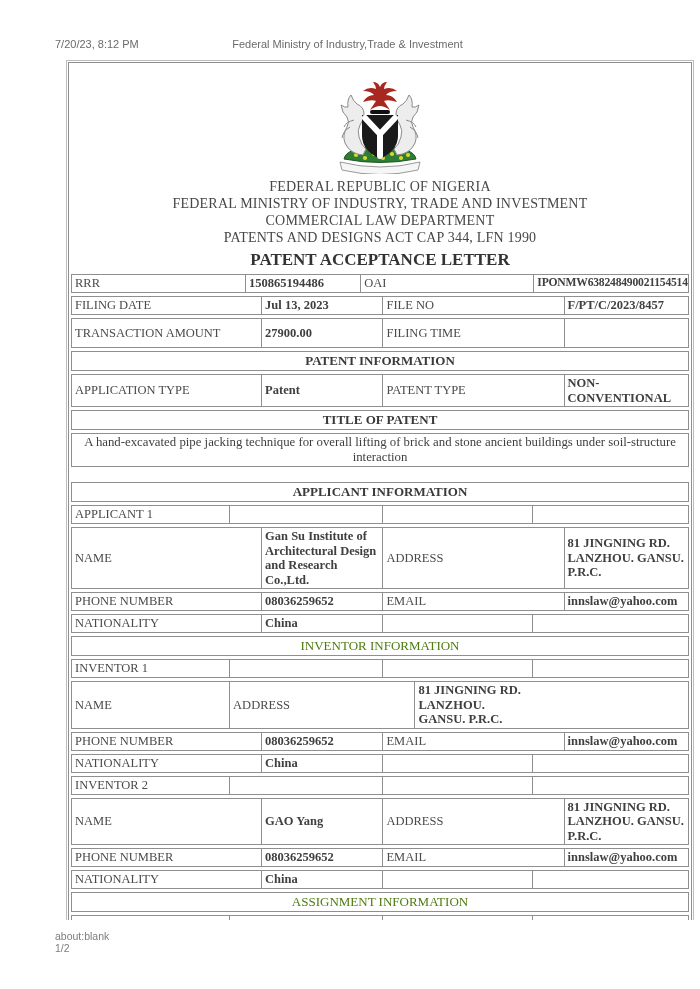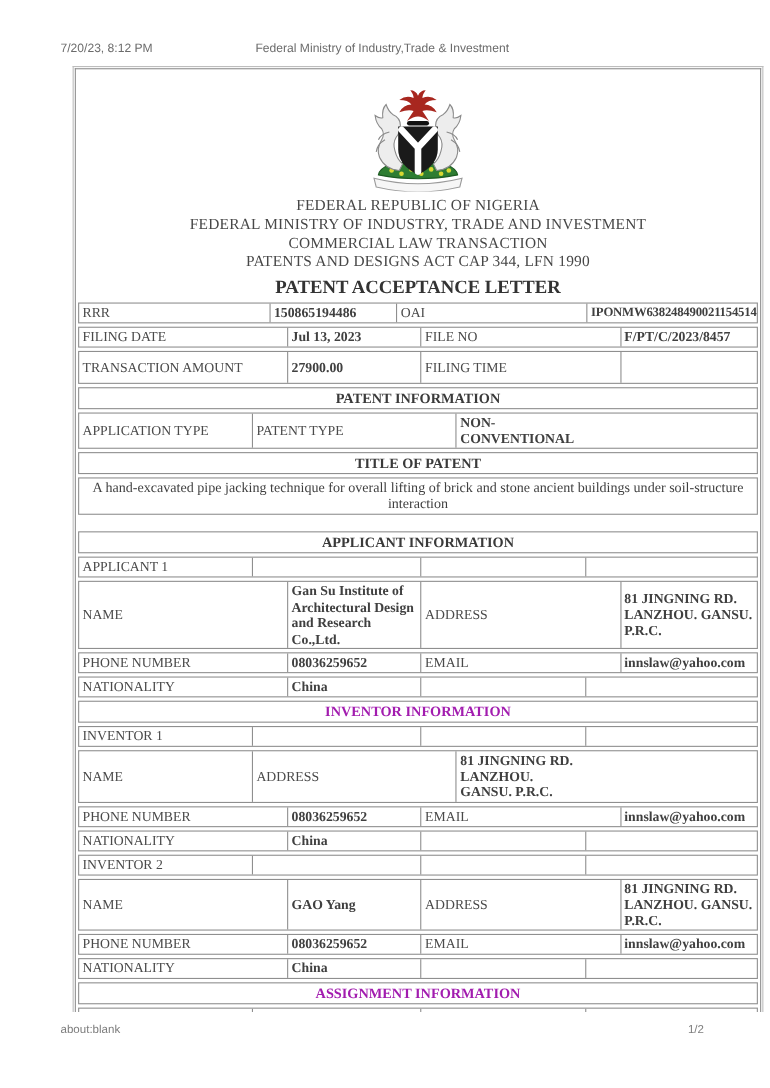--- a/index.html
+++ b/index.html
@@ -6,21 +6,21 @@
   html,body { background:#ffffff; }
   body {
     width:700px; height:989px; position:relative; overflow:hidden;
     font-family:"Liberation Serif", serif; color:#3c3c3c;
   }
   
   .chrome { position:absolute; left:55px; right:60px;
     font-family:"Liberation Sans", sans-serif; font-size:11px; color:#6b6b6b; }
   .chrome-header { top:38px; }
   .chrome-header .center { position:absolute; left:0; right:0; text-align:center; }
-  .chrome-footer { top:930px; display:flex; justify-content:space-between; color:#7d7d7d; font-size:10.5px; }
+  .chrome-footer { top:930px; display:flex; justify-content:space-between; color:#7d7d7d; font-size:10.5px;flex-direction:column; }
 
   
   .frame { position:absolute; top:60px; left:66px; width:628px; height:860px;
     border:1px solid #bdbdbd; border-bottom:none; padding:1px 1px 0 1px; }
   .frame-inner { width:100%; height:100%; border:1px solid #8f8f8f; border-bottom:none; overflow:hidden; }
 
   .emblem-wrap { text-align:center; margin-top:16px; }
   .emblem-wrap svg { display:inline-block; }
 
   .letterhead { text-align:center; color:#474747; }
@@ -33,21 +33,21 @@
   .row-rrr { grid-template-columns:22.9% 23.9% 22.9% 30.3%; }
   .cell { border-left:1px solid #8f8f8f; padding:1px 4px 1px 3px;
     display:flex; flex-direction:column; justify-content:center;
     font-size:12.5px; line-height:14.5px; min-height:17px; overflow:hidden; }
   .cell:first-child { border-left:none; }
   .lab { color:#4a4a4a; }
   .val { color:#404040; font-weight:bold;margin-left:32px; }
   .nowrap { white-space:nowrap; font-size:11.6px; letter-spacing:-0.2px; }
   .narrow span { display:block; max-width:112px; }
   .section { border:1px solid #8f8f8f; margin:0 1px 3px 1px; text-align:center;
-    font-size:13px; line-height:16px; padding:1px 0; color:#a21caf;font-weight:bold; }
+    font-size:13px; line-height:16px; padding:1px 0; color:#4d7c0f; }
   .section.bold { font-weight:bold; color:#3a3a3a; }
   .fulltext { border:1px solid #8f8f8f; margin:0 1px 15px 1px; text-align:center;
     font-size:12.8px; line-height:15px; padding:1px 4px; color:#3f3f3f; }
 
   .h2 { min-height:28px; }
   .h3 { min-height:45px; }
   .happ { min-height:30px; }
 </style>
 </head>
 <body>
@@ -97,21 +97,21 @@
         <g>
           <rect x="50" y="31" width="20" height="4" rx="2" fill="#111111"></rect>
           <path d="M60 8 Q62 3 67 3 Q64 7 64 10 Q71 7 77 12 Q69 12 66 16 Q73 16 77 23 Q68 20 64 22 L70 31 Q64 27 60 27 Q56 27 50 31 L56 22 Q52 20 43 23 Q47 16 54 16 Q51 12 43 12 Q49 7 56 10 Q56 7 53 3 Q58 3 60 8 Z" fill="#a8271f"></path>
         </g>
       </svg>
     </div>
 
     <div class="letterhead">
       <div class="lh-line">FEDERAL REPUBLIC OF NIGERIA</div>
       <div class="lh-line">FEDERAL MINISTRY OF INDUSTRY, TRADE AND INVESTMENT</div>
-      <div class="lh-line">COMMERCIAL LAW TRANSACTION</div>
+      <div class="lh-line">COMMERCIAL LAW DEPARTMENT</div>
       <div class="lh-line">PATENTS AND DESIGNS ACT CAP 344, LFN 1990</div>
       <div class="lh-title">PATENT ACCEPTANCE LETTER</div>
     </div>
 
     <div class="rows">
 
       <div class="row row-rrr">
         <div class="cell lab">RRR</div>
         <div class="cell val">150865194486</div>
         <div class="cell lab">OAI</div>
@@ -129,20 +129,21 @@
         <div class="cell lab h2">TRANSACTION AMOUNT</div>
         <div class="cell val">27900.00</div>
         <div class="cell lab">FILING TIME</div>
         <div class="cell val"></div>
       </div>
 
       <div class="section bold">PATENT INFORMATION</div>
 
       <div class="row">
         <div class="cell lab happ">APPLICATION TYPE</div>
+        <div class="cell val">Patent</div>
         <div class="cell lab">PATENT TYPE</div>
         <div class="cell val narrow">
             <span>NON-CONVENTIONAL</span>
           </div>
       </div>
 
       <div class="section bold">TITLE OF PATENT</div>
 
       <div class="fulltext">A hand-excavated pipe jacking technique for overall lifting of brick and stone ancient buildings under soil-structure interaction</div>
 

